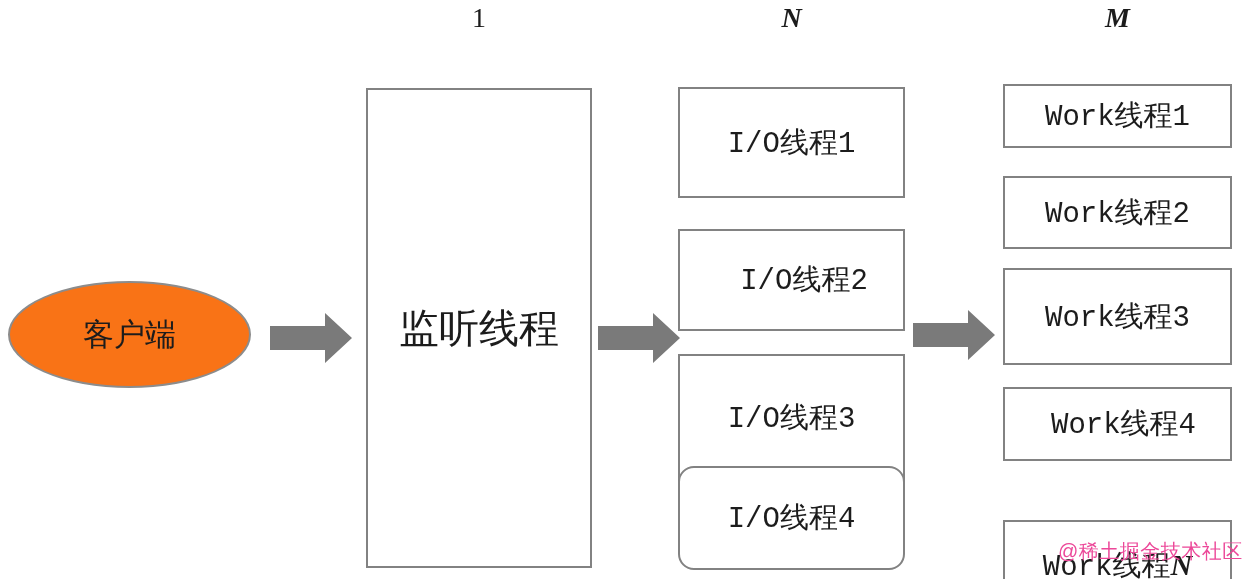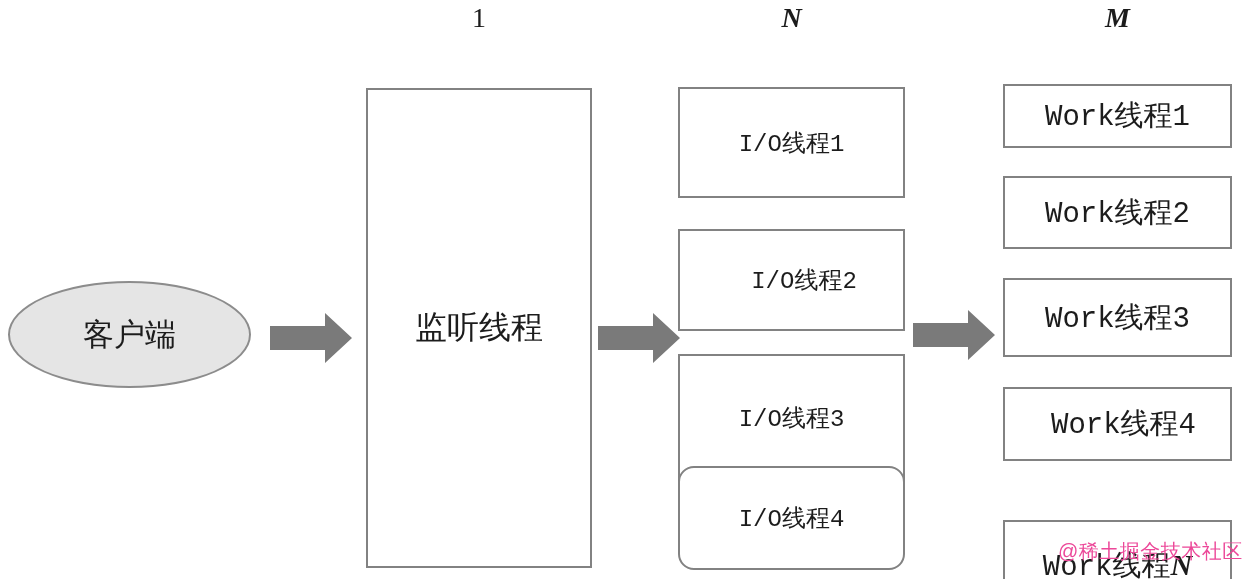--- a/index.html
+++ b/index.html
@@ -23,53 +23,53 @@
   }
   .count-label.italic { font-style: italic; font-weight: bold; }
   .ellipse {
     position: absolute;
     left: 8px; top: 281px;
     width: 243px; height: 107px;
     border: 2px solid #8c8c8c;
     border-radius: 50%;
     display: flex; align-items: center; justify-content: center;
     font-size: 31px;
-    background: #e5e5e5;
+    background: #f97316;
     box-sizing: border-box;
   }
   .box {
     position: absolute;
     border: 2px solid #828282;
     background: #ffffff;
     display: flex; align-items: center; justify-content: center;
     box-sizing: border-box;
     color: #1c1c1c;
   }
   .listener-box {
     left: 366px; top: 88px;
     width: 226px; height: 480px;
-    font-size: 32px;
+    font-size: 40px;
   }
   .io-box {
     left: 678px; width: 227px;
-    font-size: 24px;
+    font-size: 29px;
     font-family: "Liberation Mono", "DejaVu Sans Mono", monospace;
   }
   .io-1 { top: 87px;  height: 111px; }
   .io-2 { top: 229px; height: 102px; padding-left: 25px; }
   .io-3 { top: 354px; height: 128px; }
   .io-4 { top: 466px; height: 104px; border-radius: 16px; }
   .work-box {
     left: 1003px; width: 229px;
     font-size: 29px;
     font-family: "Liberation Mono", "DejaVu Sans Mono", monospace;
   }
   .work-1 { top: 84px;  height: 64px; }
   .work-2 { top: 176px; height: 73px; }
-  .work-3 { top: 278px; height: 79px; }
+  .work-3 { top: 268px; height: 97px; }
   .work-4 { top: 387px; height: 74px; padding-left: 12px; }
   .work-n { top: 520px; height: 92px; }
   .work-n .suffix {
     font-style: italic;
     font-family: "Liberation Serif", "DejaVu Serif", serif;
     font-weight: bold;
     font-size: 30px;
   }
   .arrow {
     position: absolute;

